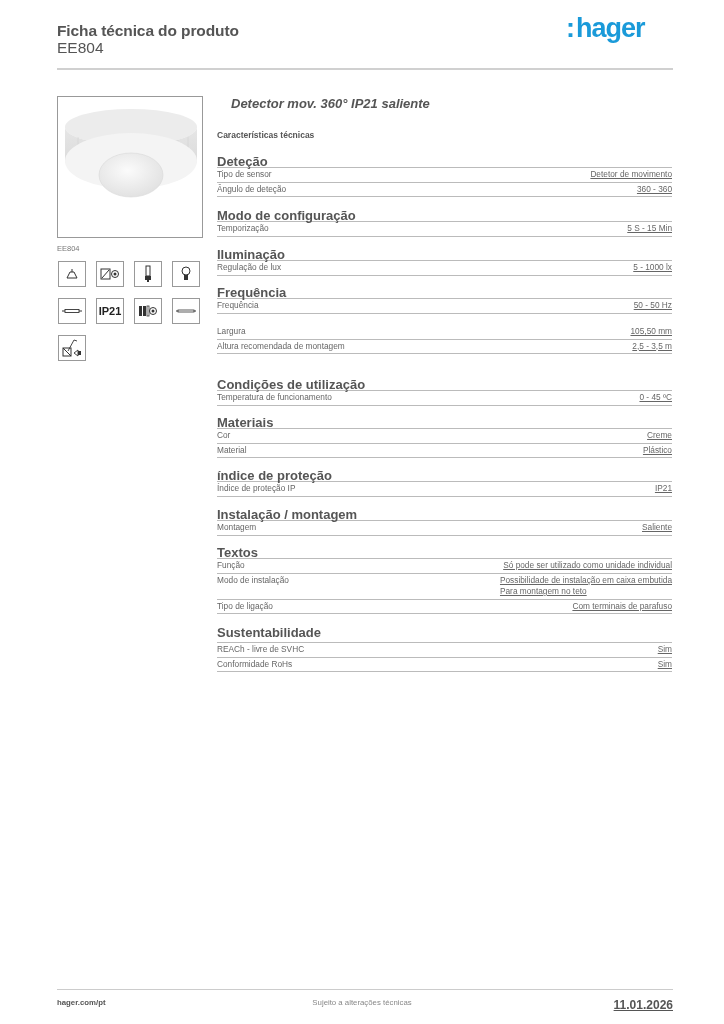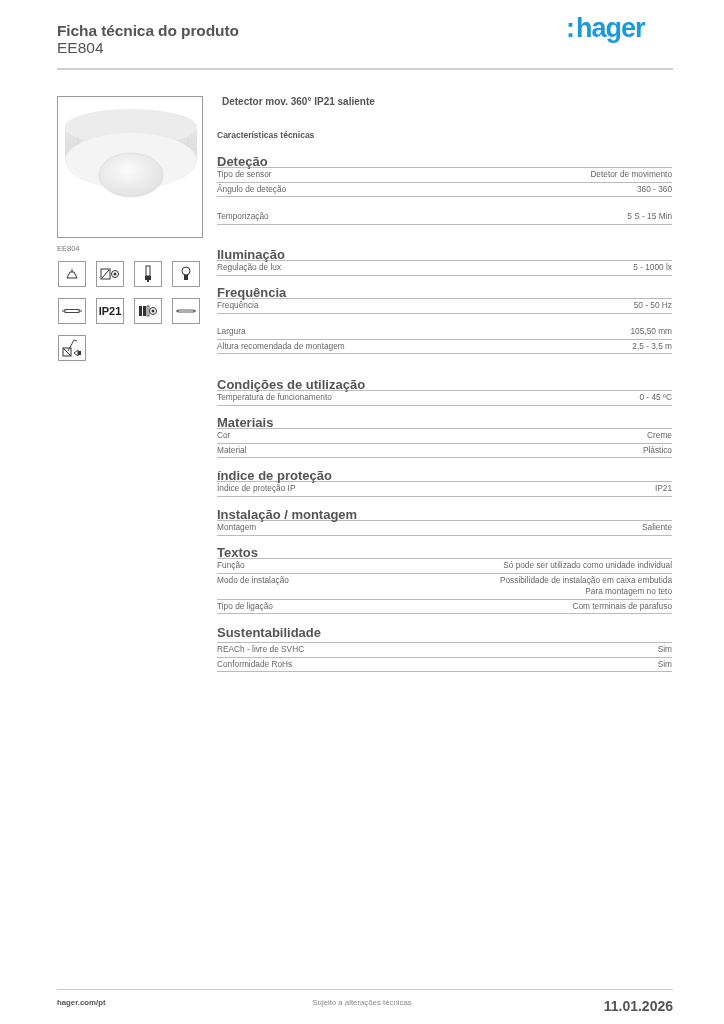--- a/index.html
+++ b/index.html
@@ -14,34 +14,34 @@
 
   .product-image { position: absolute; left: 57px; top: 96px; width: 146px; height: 142px; border: 1px solid #999; background: #fff; overflow: hidden; }
   .product-ref { position: absolute; left: 57px; top: 244px; font-size: 7.5px; color: #777; }
 
   .icon-grid { position: absolute; left: 58px; top: 261px; }
   .icon-box { position: absolute; width: 28px; height: 26px; border: 1px solid #999; background: #fff; display: flex; align-items: center; justify-content: center; }
   .icon-box svg { display: block; }
   .ip-label { font-size: 11px; font-weight: bold; color: #222; }
 
   .content { position: absolute; left: 217px; top: 0; width: 455px; }
-  .prod-desc { position: absolute; top: 96px; left: 5px; font-size: 10px; font-weight: bold; color: #555; white-space: nowrap; }
+  .prod-desc { position: absolute; top: 96px; left: 14px; font-size: 13px; font-weight: bold; color: #555; white-space: nowrap; font-style: italic; }
   .tech-title { position: absolute; top: 130px; left: 0; font-size: 8.5px; font-weight: bold; color: #555; }
 
   .section { position: absolute; left: 0; width: 455px; }
   .section-title { font-size: 13px; font-weight: bold; color: #555; height: 12px; line-height: 12px; border-bottom: 1.5px solid #bbb; }
   .row { display: flex; justify-content: space-between; font-size: 8.3px; color: #666; border-bottom: 1px solid #bbb; padding: 1px 0 1px 0; line-height: 11.5px; }
   .row .lbl { white-space: nowrap; }
-  .row .val { text-align: right; white-space: nowrap; }
+  .row .val { white-space: nowrap; text-decoration: underline; }
   .row .val span { display: block; }
 
   .footer-rule { position: absolute; left: 57px; right: 51px; top: 989px; height: 1px; background: #ccc; }
   .footer-left { position: absolute; left: 57px; top: 998px; font-size: 7.8px; font-weight: bold; color: #555; }
   .footer-mid { position: absolute; left: 0; right: 0; top: 998px; text-align: center; font-size: 7.8px; color: #888; }
-  .footer-right { position: absolute; right: 51px; top: 998px; font-size: 14px; font-weight: bold; color: #555; }
+  .footer-right { position: absolute; right: 51px; top: 998px; font-size: 12px; font-weight: bold; color: #555; text-decoration: underline; }
 </style>
 </head>
 <body>
 
 <div class="header-title">Ficha técnica do produto</div>
 <div class="header-code">EE804</div>
 <div class="logo"><span class="colon">:</span><span>hager</span></div>
 <div class="header-rule"></div>
 
 <div class="product-image">
@@ -155,20 +155,21 @@
         <span class="lbl">Tipo de sensor</span>
         <span class="val">Detetor de movimento</span>
       </div>
     <div class="row">
         <span class="lbl">Ângulo de deteção</span>
         <span class="val">360 - 360</span>
       </div>
   </div>
 
   <div class="section" style="top:210px;">
+    <div class="section-title">Modo de configuração</div>
     <div class="row">
         <span class="lbl">Temporização</span>
         <span class="val">5 S - 15 Min</span>
       </div>
   </div>
 
   <div class="section" style="top:249px;">
     <div class="section-title">Iluminação</div>
     <div class="row">
         <span class="lbl">Regulação de lux</span>

